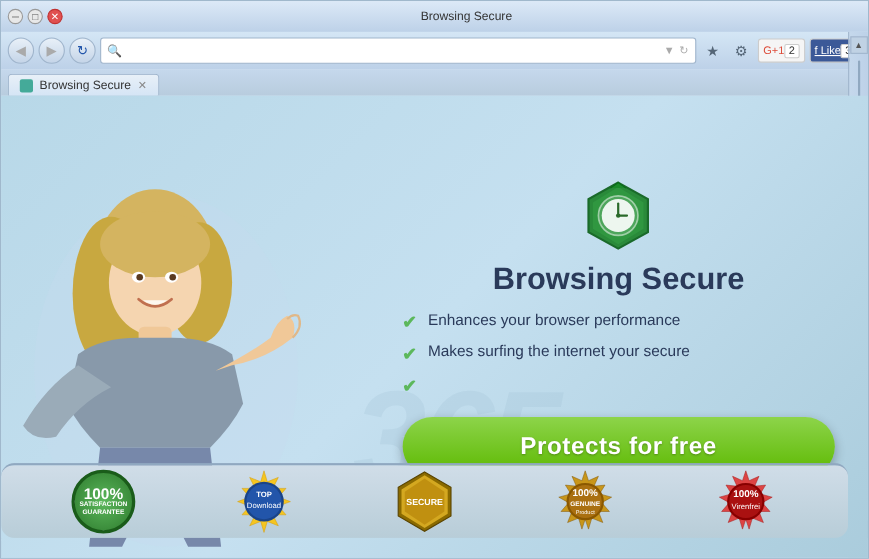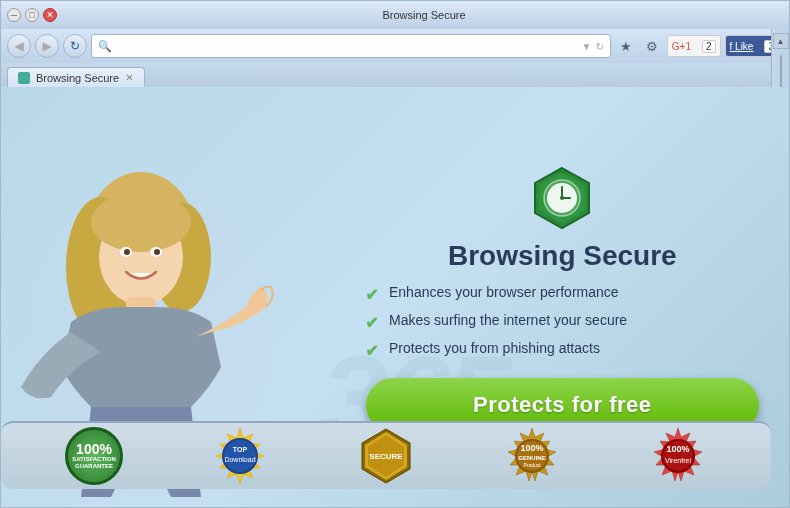--- a/index.html
+++ b/index.html
@@ -184,21 +184,21 @@
     }
     .scroll-arrow-right {
       position: absolute;
       right: 0;
     }
 
     
     .social-btn {
       display: flex;
       align-items: center;
-      gap: 11px;
+      gap: 0;
       font-size: 10px;
       border: 1px solid #ccc;
       border-radius: 3px;
       padding: 1px 4px;
       height: 22px;
       cursor: pointer;
     }
     .gplus-btn { background: #f5f5f5; color: #dd4b39; }
     .fb-btn { background: #3b5998; color: white; text-decoration: underline; }
     .social-count {
@@ -540,21 +540,20 @@
           <li class="feature-item">
             <span class="check-icon">✔</span>
             <span>Enhances your browser performance</span>
           </li>
           <li class="feature-item">
             <span class="check-icon">✔</span>
             <span>Makes surfing the internet your secure</span>
           </li>
           <li class="feature-item">
             <span class="check-icon">✔</span>
-            <span>Protects you from phishing attacts</span>
           </li>
         </ul>
 
         <button class="download-btn">Protects for free</button>
 
       </div>
     </div>
 
     <div class="badges-bar">
 

